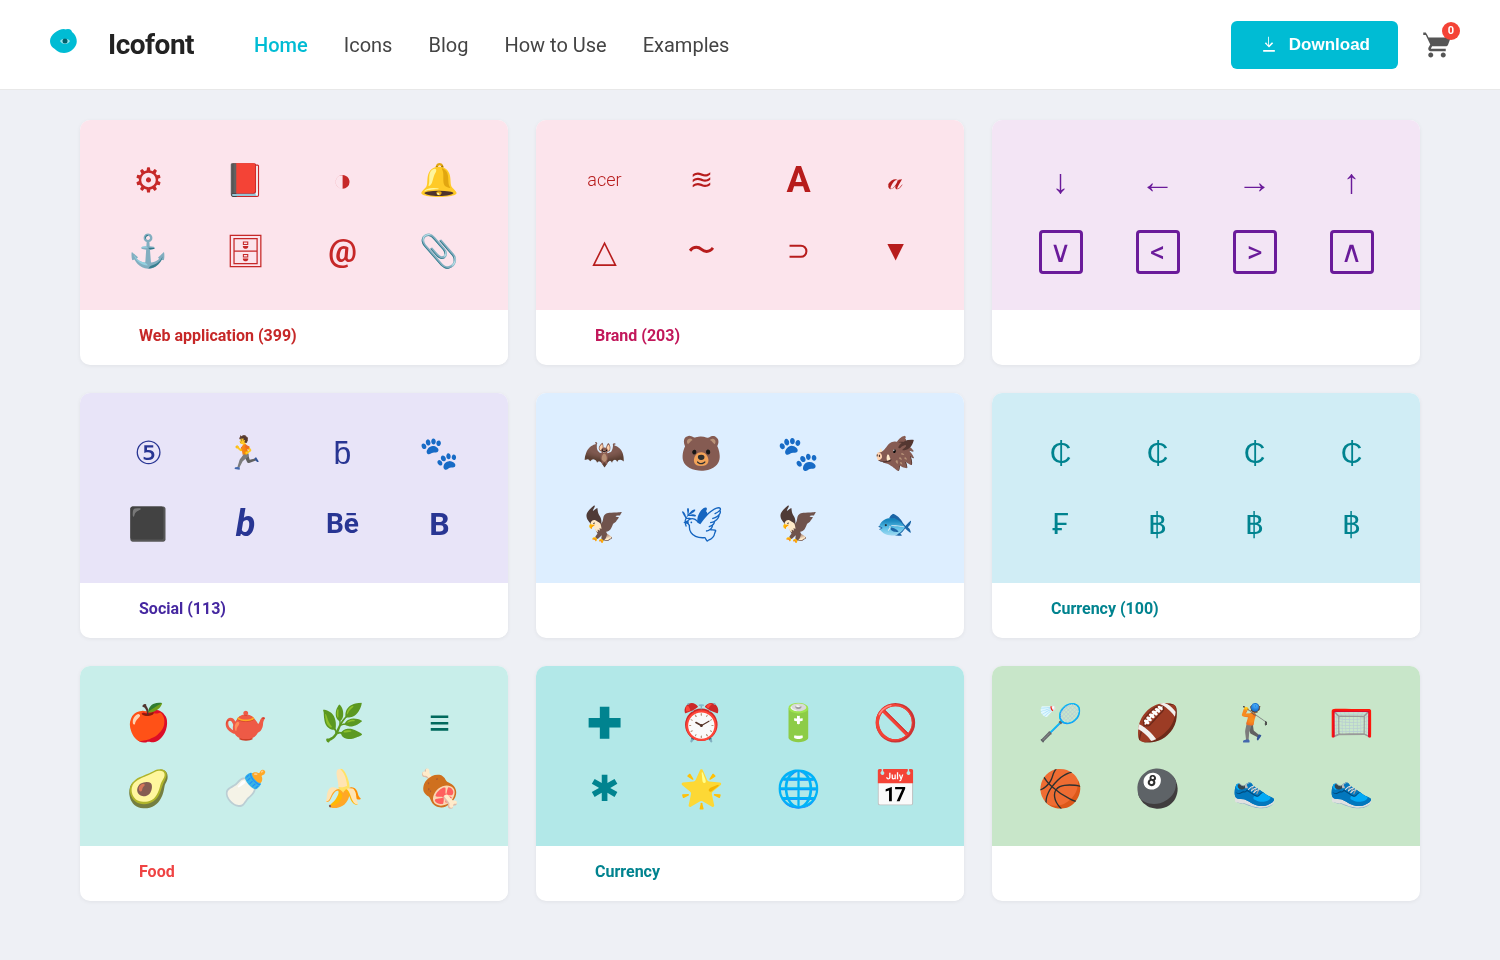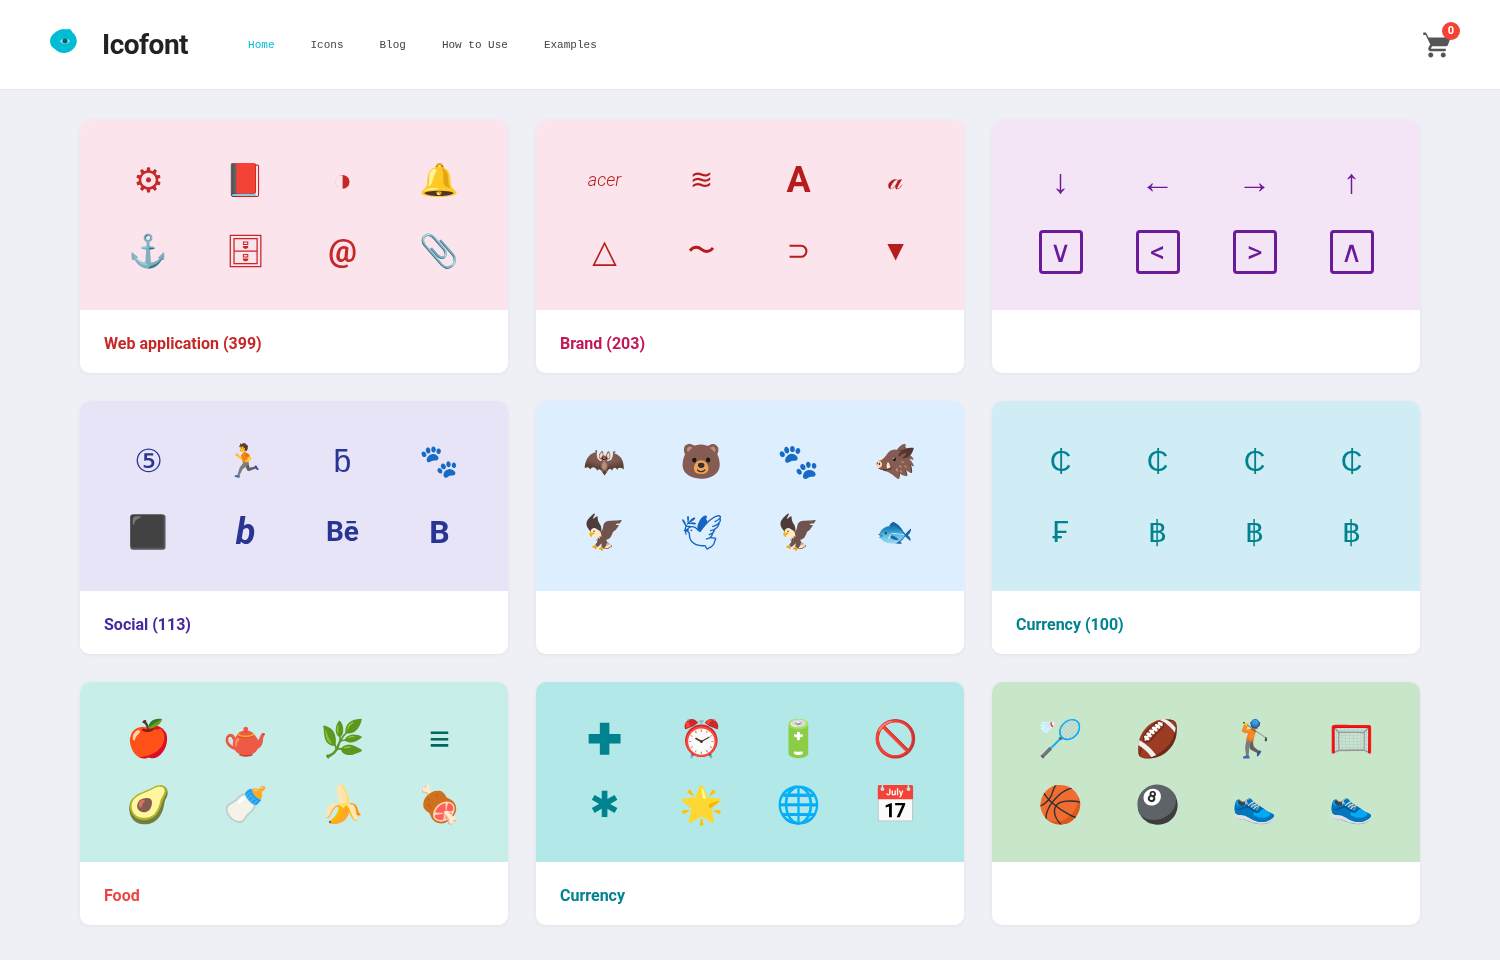--- a/index.html
+++ b/index.html
@@ -16,45 +16,44 @@
       display: flex;
       align-items: center;
       padding: 0 40px;
       border-bottom: 1px solid #e8e8e8;
       position: relative;
       z-index: 10;
     }
     .logo-area {
       display: flex;
       align-items: center;
-      gap: 14px;
+      gap: 20px;
       text-decoration: none;
     }
     .logo-icon {
       width: 48px;
       height: 48px;
     }
     .logo-text {
       font-size: 28px;
       font-weight: 700;
       color: #222;
       letter-spacing: -0.5px;
     }
     .nav {
       display: flex;
       align-items: center;
       gap: 36px;
       margin-left: 60px;
     }
     .nav-item {
-      font-size: 11px;
+      font-size: 20px;
       color: #444;
       text-decoration: none;
       cursor: pointer;
-      font-family: Liberation Mono, monospace;
     }
     .nav-item.active {
       color: #00bcd4;
       font-weight: 500;
     }
     .header-right {
       margin-left: auto;
       display: flex;
       align-items: center;
       gap: 16px;
@@ -128,22 +127,23 @@
     .card-icon {
       font-size: 36px;
       display: flex;
       align-items: center;
       justify-content: center;
       width: 48px;
       height: 48px;
     }
 
     .card-footer {
-      padding: 24px 24px 20px;
+      padding: 16px 24px 20px;
       background: #fff;
+      margin-left: 35px;
     }
 
     .card-title {
       font-size: 16px;
       font-weight: 700;
       text-decoration: none;
     }
 
     
     .bg-pink { background: #fce4ec; }
@@ -172,20 +172,26 @@
 
   <nav class="nav">
     <a class="nav-item active">Home</a>
     <a class="nav-item">Icons</a>
     <a class="nav-item">Blog</a>
     <a class="nav-item">How to Use</a>
     <a class="nav-item">Examples</a>
   </nav>
 
   <div class="header-right">
+    <button class="download-btn">
+      <svg width="20" height="20" viewBox="0 0 24 24" fill="white">
+        <path d="M5 20h14v-2H5v2zm7-18v10.17l3.59-3.58L17 10l-5 5-5-5 1.41-1.41L11 12.17V2h1z"></path>
+      </svg>
+      <span>Download</span>
+    </button>
     <div class="cart-btn">
       <svg width="30" height="30" viewBox="0 0 24 24" fill="#555">
         <path d="M7 18c-1.1 0-2 .9-2 2s.9 2 2 2 2-.9 2-2-.9-2-2-2zm10 0c-1.1 0-2 .9-2 2s.9 2 2 2 2-.9 2-2-.9-2-2-2zM3 2H1v2h2l3.6 7.59L5.25 14c-.16.28-.25.61-.25.96C5 16.1 5.9 17 7 17h12v-2H7.42a.25.25 0 0 1-.25-.25l.03-.12.9-1.63H19c.75 0 1.41-.41 1.75-1.03L23 6H5.21l-.94-2z"></path>
       </svg>
       <span class="cart-badge">0</span>
     </div>
   </div>
 </header>
 
 <main class="main">
@@ -204,21 +210,21 @@
         <span class="card-icon color-red" style="font-size:32px; font-weight:bold;">@</span>
         <span class="card-icon color-red" style="font-size:32px;">📎</span>
       </div>
       <div class="card-footer">
         <a class="card-title color-red" style="cursor:pointer;">Web application (399)</a>
       </div>
     </div>
 
     <div class="card">
       <div class="card-preview bg-light-pink">
-        <span class="card-icon" style="color:#b71c1c;font-size:18px;font-style:italic;font-weight:300;">acer</span>
+        <span class="card-icon" style="color:#b71c1c;font-size:18px;font-weight:300;">acer</span>
         <span class="card-icon" style="color:#b71c1c;font-size:28px;">≋</span>
         <span class="card-icon" style="color:#b71c1c;font-size:36px;font-weight:bold;">A</span>
         <span class="card-icon" style="color:#b71c1c;font-size:28px;">𝒶</span>
         <span class="card-icon" style="color:#b71c1c;font-size:32px;">△</span>
         <span class="card-icon" style="color:#b71c1c;font-size:28px;">〜</span>
         <span class="card-icon" style="color:#b71c1c;font-size:28px;">⊃</span>
         <span class="card-icon" style="color:#b71c1c;font-size:28px;">▼</span>
       </div>
       <div class="card-footer">
         <a class="card-title" style="color:#c2185b;cursor:pointer;">Brand (203)</a>

